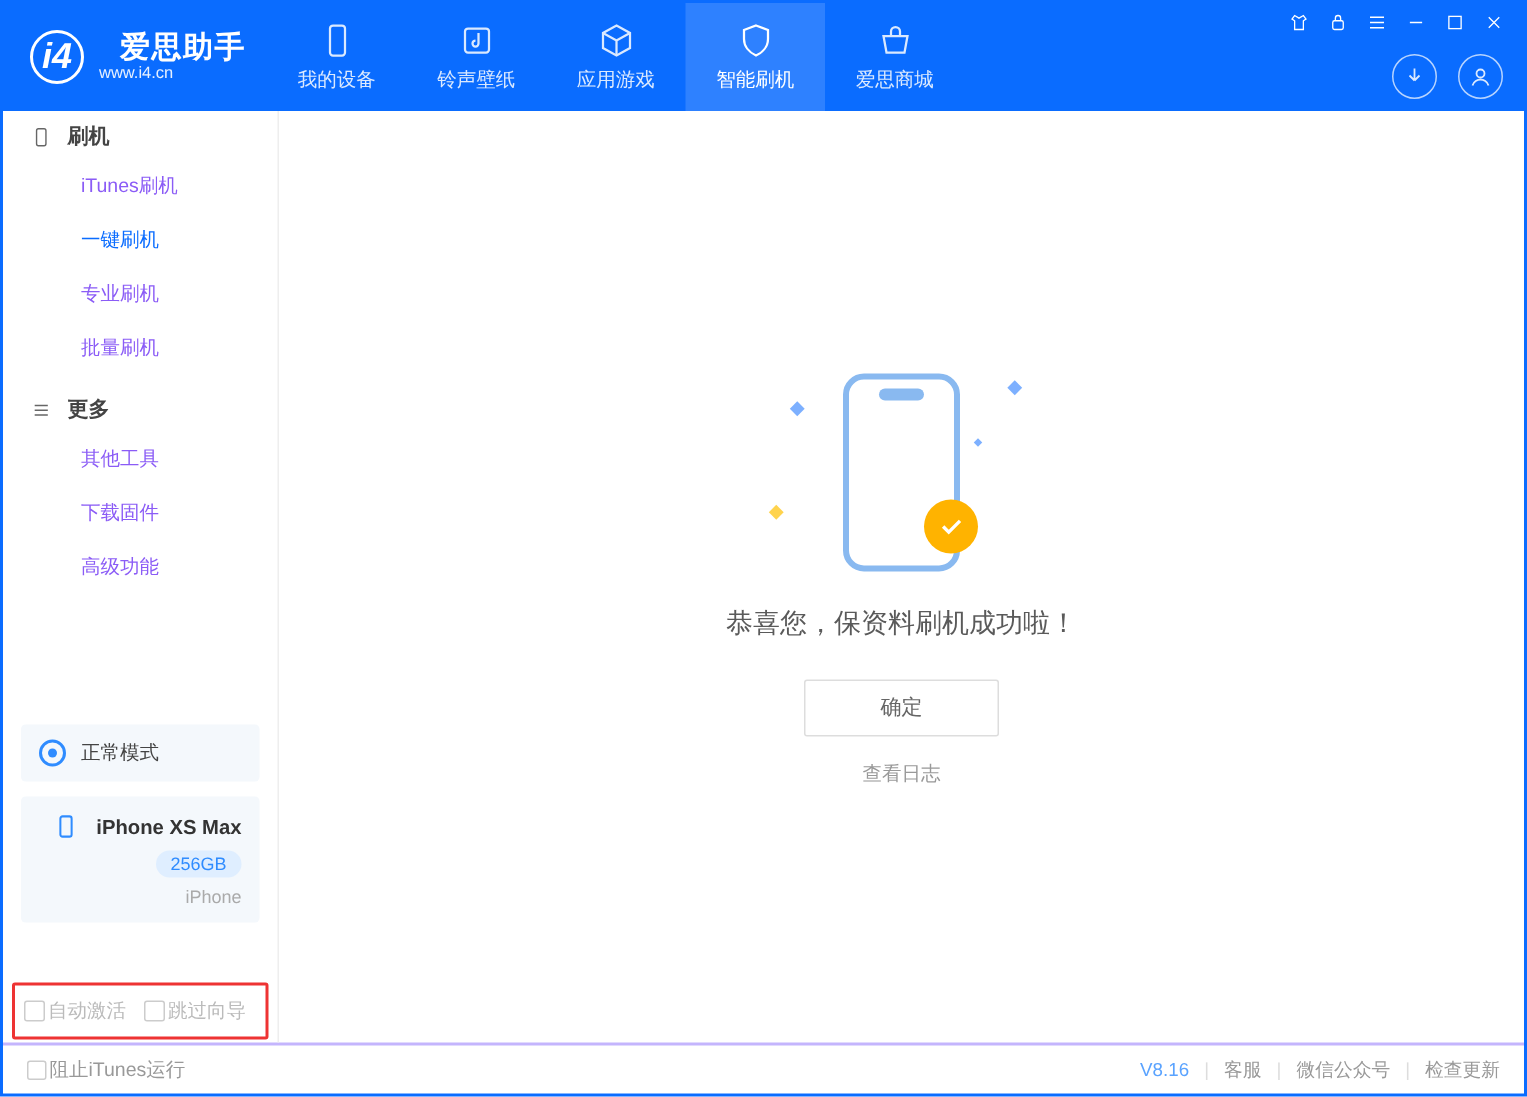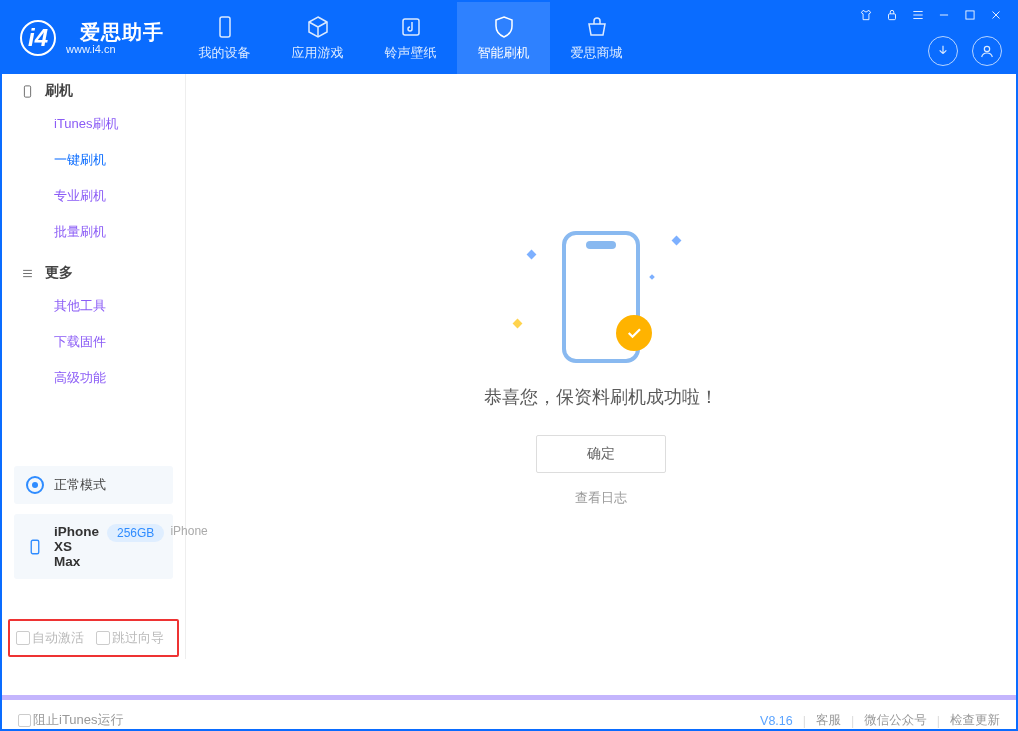--- a/index.html
+++ b/index.html
@@ -82,21 +82,21 @@
 .side-item.active { color: #0a6cff; }
 .side-bottom {
   margin-top: auto;
   padding: 8px 12px 70px;
 }
 .panel {
   background: #f4f8fc; border-radius: 3px;
   padding: 10px 12px; margin-bottom: 10px;
   display:flex; align-items:center; gap:10px; font-size:13px; color:#444;
 }
-.panel.dev { flex-direction: row; align-items:flex-start; gap:6px; }
+.panel.dev { flex-direction: column; align-items:flex-end; gap:6px; }
 .panel .dev-name { font-weight:600; color:#333; font-size:13.5px;}
 .panel .badge {
   background:#dfeeff; color:#2f8cff; border-radius:10px; padding:2px 10px; font-size:12px;
 }
 .panel .line { display:flex; align-items:center; gap:10px; }
 .panel .subdev { color:#aaa; font-size:12px; }
 .panel .micon {
   width:18px; height:18px; border-radius:50%; border:2px solid #2f8cff;
   display:flex; align-items:center; justify-content:center;
 }
@@ -135,23 +135,23 @@
 .sp.a{ left:12px; top:24px;} .sp.b{ right:6px; top:10px;} .sp.c{ left:-2px; bottom:40px; background:#ffd34d;}
 .sp.d{ right:32px; top:48px; width:4px; height:4px;}
 .msg { font-size:18px; color:#5a5a5a; margin-bottom:26px;}
 .okbtn {
   width:130px; height:38px; border:1px solid #ddd; background:#fff; color:#666;
   font-size:14px; display:flex; align-items:center; justify-content:center; border-radius:2px;
   margin-bottom:16px;
 }
 .loglink { font-size:13px; color:#999;}
 .footer {
-  height:34px; border-top:5px solid #c4b5fd;
-  display:flex; align-items:flex-end; padding:0 16px;
-  font-size:12.5px; color:#999;margin-top:36px;
+  height:34px; border-top:2px solid #c4b5fd;
+  display:flex; align-items:center; padding:0 16px;
+  font-size:12.5px; color:#999;
 }
 .footer .left { display:flex; align-items:center; gap:6px;}
 .footer .left .box { width:13px; height:13px; border:1px solid #ccc;}
 .footer .right { margin-left:auto; display:flex; align-items:center; gap:10px;}
 .footer .ver { color:#5aa3ff; }
 .footer .sep { color:#ddd; }
 </style>
 </head>
 <body>
 
@@ -168,34 +168,34 @@
       <span class="ticon">
           <svg viewBox="0 0 24 24">
             <rect x="7" y="2" width="10" height="20" rx="2"></rect>
           </svg>
         </span>
       <span>我的设备</span>
     </div>
     <div class="tab">
       <span class="ticon">
           <svg viewBox="0 0 24 24">
+            <rect x="4" y="4" width="16" height="16" rx="2"></rect>
+            <path d="M13 7v7a2 2 0 11-2-2"></path>
+          </svg>
+        </span>
+      <span>铃声壁纸</span>
+    </div>
+    <div class="tab">
+      <span class="ticon">
+          <svg viewBox="0 0 24 24">
             <path d="M12 2l9 5v10l-9 5-9-5V7z"></path>
             <path d="M12 12l9-5M12 12v10M12 12L3 7"></path>
           </svg>
         </span>
       <span>应用游戏</span>
-    </div>
-    <div class="tab">
-      <span class="ticon">
-          <svg viewBox="0 0 24 24">
-            <rect x="4" y="4" width="16" height="16" rx="2"></rect>
-            <path d="M13 7v7a2 2 0 11-2-2"></path>
-          </svg>
-        </span>
-      <span>铃声壁纸</span>
     </div>
     <div class="tab active">
       <span class="ticon">
           <svg viewBox="0 0 24 24">
             <path d="M12 2l8 3v6c0 5-3.5 9-8 11-4.5-2-8-6-8-11V5z"></path>
           </svg>
         </span>
       <span>智能刷机</span>
     </div>
     <div class="tab">

